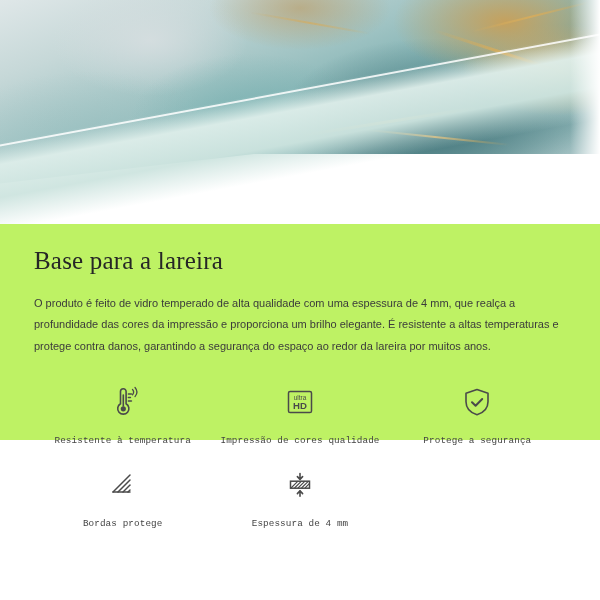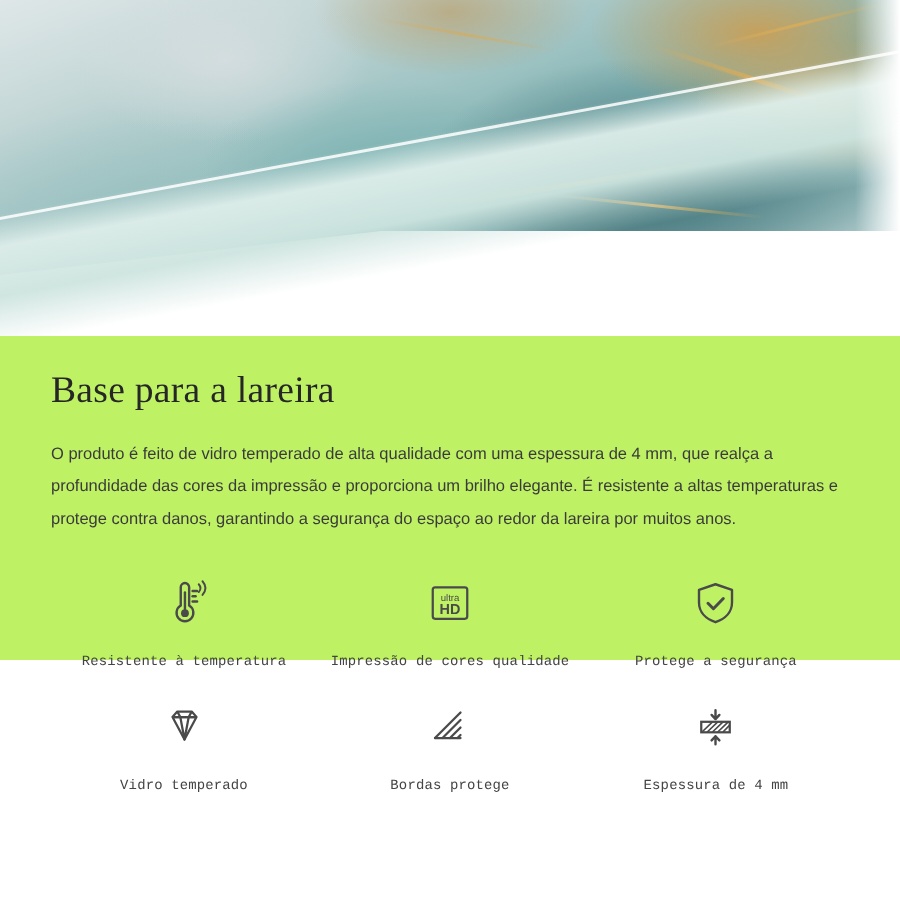--- a/index.html
+++ b/index.html
@@ -199,31 +199,20 @@
       <div class="feature">
         <span class="glyph">
           <svg width="40" height="40" viewBox="0 0 40 40">
             <path d="M20 7.5 31 11.3v8.4c0 6.4-4.6 11-11 13.1-6.4-2.1-11-6.7-11-13.1v-8.4z" fill="none" stroke="#4a4a4a" stroke-width="1.6" stroke-linejoin="round"></path>
             <path d="M15 20.2l3.6 3.6 6.6-6.8" fill="none" stroke="#4a4a4a" stroke-width="2" stroke-linecap="round" stroke-linejoin="round"></path>
           </svg>
         </span>
         <span class="cap">Protege a segurança</span>
       </div>
 
-      <div class="feature">
-        <span class="glyph">
-          <svg width="40" height="40" viewBox="0 0 40 40" fill="none" stroke="#4a4a4a" stroke-width="1.5" stroke-linejoin="round">
-            <path d="M12 13h16l-8 15z"></path>
-            <path d="M12 13l3.2-3.6h9.6L28 13"></path>
-            <path d="M15.2 9.4 17.2 13l2.8 15 2.8-15 2-3.6"></path>
-            <path d="M12 13h16"></path>
-          </svg>
-        </span>
-        <span class="cap">Vidro temperado</span>
-      </div>
 
       <div class="feature">
         <span class="glyph">
           <svg width="40" height="40" viewBox="0 0 40 40" fill="none" stroke="#4a4a4a" stroke-width="1.5" stroke-linecap="round">
             <path d="M10 27 L27 10"></path>
             <path d="M15 27 L27 15"></path>
             <path d="M20 27 L27 20"></path>
             <path d="M25 27 L27 25"></path>
             <path d="M10 27 L27 27"></path>
           </svg>

